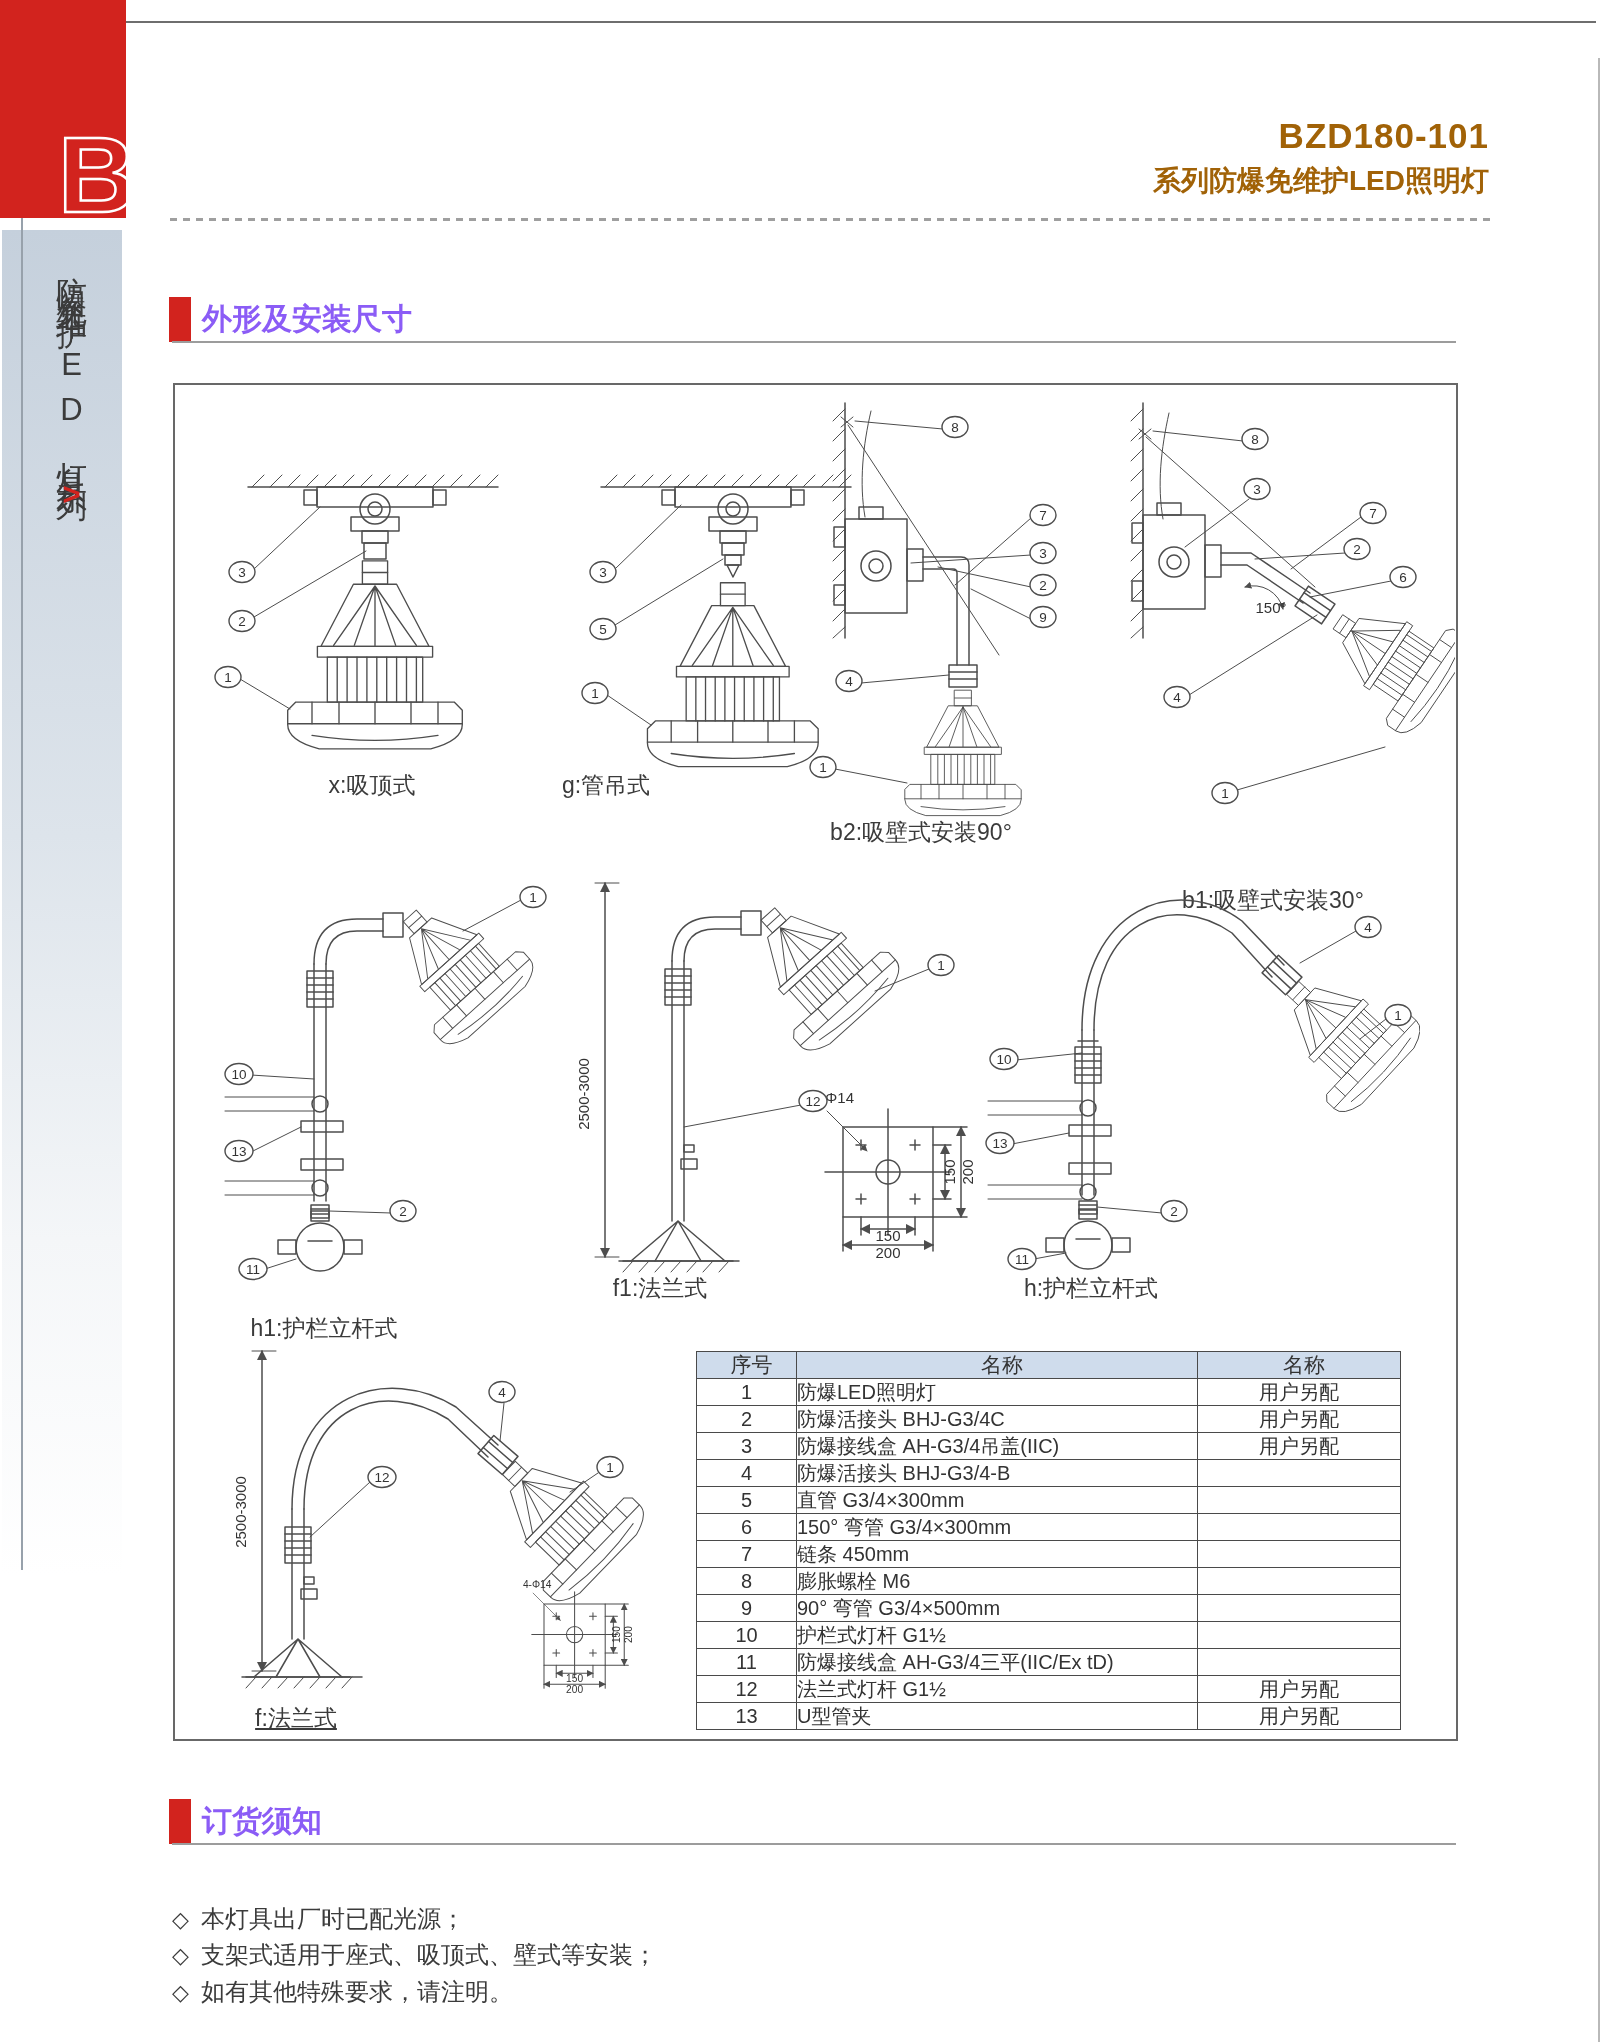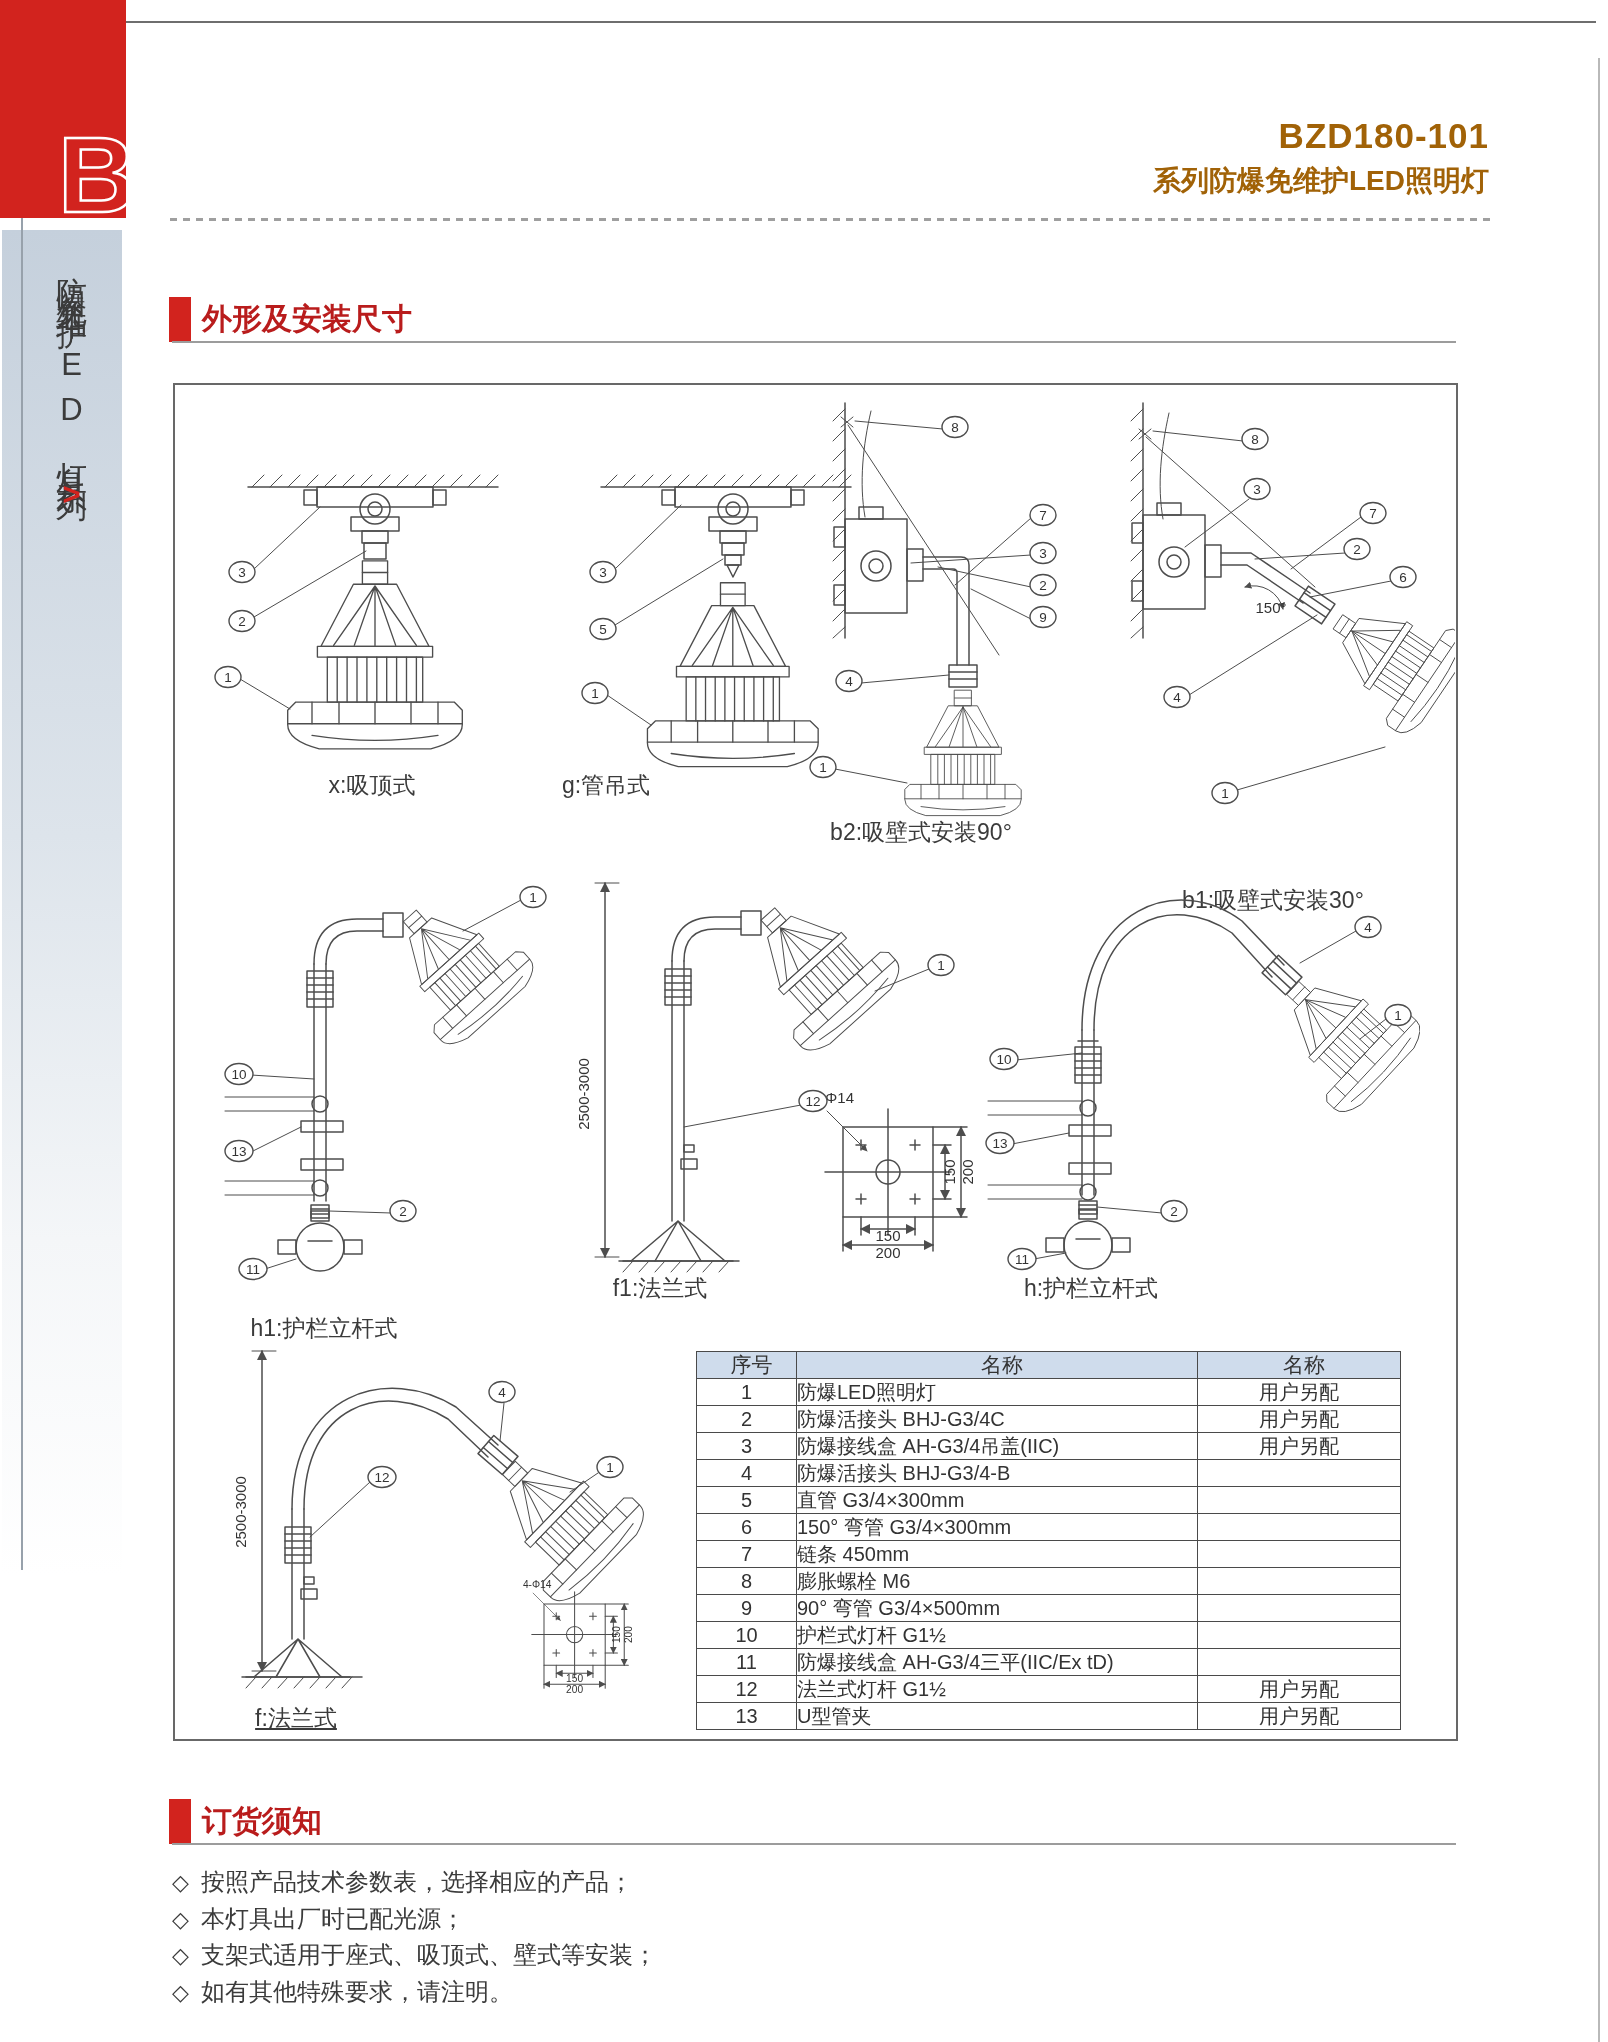--- a/index.html
+++ b/index.html
@@ -19,21 +19,21 @@
   #sidebar-line{left:21px;top:218px;width:2px;height:1352px;background:#97a1ab;}
   #sidebar-text{left:50px;top:252px;writing-mode:vertical-rl;text-orientation:upright;
      font-size:31px;letter-spacing:10px;color:#3b3b3b;}
   #sidebar-text .arrow{color:#d2231e;font-weight:bold;}
   
   #title-block{right:119px;top:116px;text-align:right;color:#a16207;}
   #model-title{font-size:35px;font-weight:bold;letter-spacing:1px;}
   #series-title{font-size:28px;font-weight:bold;margin-top:6px;}
   
   .sec-bar{width:22px;height:45px;background:#d2231e;}
-  .sec-title{font-size:30px;font-weight:bold;color:#b91c1c;}
+  .sec-title{font-size:30px;font-weight:bold;color:#8b5cf6;}
   .sec-underline{height:2px;background:#9c9c9c;}
   
   #draw-box{left:173px;top:383px;width:1281px;height:1354px;border:2px solid #686868;background:#fff;}
   .figsvg{position:absolute;stroke:#4d4d4d;fill:none;stroke-width:1.5;stroke-linecap:round;stroke-linejoin:round;}
   .figsvg text{fill:#333;stroke:none;font-family:"Liberation Sans","DejaVu Sans",sans-serif;}
   .thin{stroke-width:1;}
   .co ellipse{fill:#fff;stroke:#4d4d4d;stroke-width:1.4;}
   .co text{font-size:13.5px;text-anchor:middle;}
   .dimtext{font-size:15px;text-anchor:middle;fill:#444;}
   .fig-label{position:absolute;text-align:center;font-size:23px;color:#3b3b3b;}
@@ -557,18 +557,17 @@
             </tr>
         </tbody>
       </table>
     </div>
   </div>
 
   <div class="abs sec-bar" style="left:169px;top:1799px;"></div>
   <div class="abs sec-title" style="left:202px;top:1801px;">订货须知</div>
   <div class="abs sec-underline" style="left:172px;top:1843px;width:1284px;"></div>
 
-  <div class="note-row" style="top:1866px;"><span class="diamond">◇</span><span>按照产品技术参数表，选择相应的产品；</span></div>
   <div class="note-row" style="top:1903px;"><span class="diamond">◇</span><span>本灯具出厂时已配光源；</span></div>
   <div class="note-row" style="top:1939px;"><span class="diamond">◇</span><span>支架式适用于座式、吸顶式、壁式等安装；</span></div>
   <div class="note-row" style="top:1976px;"><span class="diamond">◇</span><span>如有其他特殊要求，请注明。</span></div>
 
 </div>
 
 </body></html>

